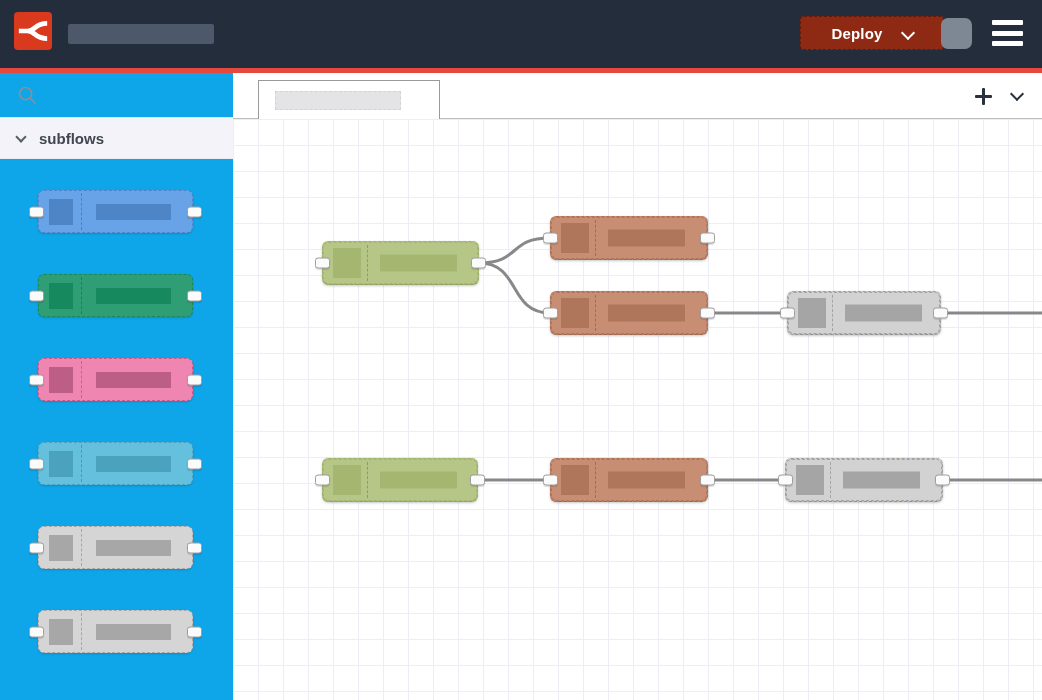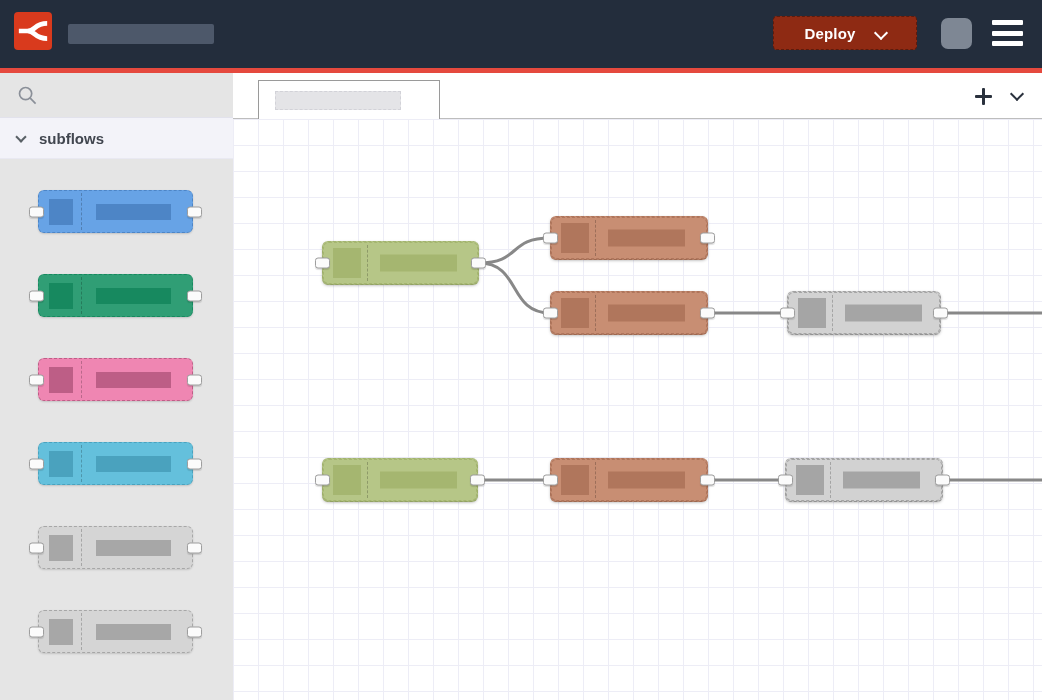--- a/index.html
+++ b/index.html
@@ -5,37 +5,37 @@
   html,body{margin:0;padding:0;background:#fff;}
   .app{position:relative;width:1042px;height:700px;overflow:hidden;
        font-family:"Liberation Sans","DejaVu Sans",sans-serif;background:#fff;}
 
   
   .header{position:absolute;top:0;left:0;right:0;height:68px;background:var(--header-bg,#232d3c);}
   .logo{position:absolute;left:14px;top:12px;width:38px;height:38px;border-radius:4px;
         background:var(--logo-bg,#d93a1d);display:flex;align-items:center;justify-content:center;}
   .header-title-ph{position:absolute;left:68px;top:24px;width:146px;height:20px;
         background:#4d586a;border:1px dashed #6671855;border-radius:2px;}
-  .deploy-btn{position:absolute;left:773px;top:16px;width:144px;height:34px;
+  .deploy-btn{position:absolute;left:800px;top:16px;width:144px;height:34px;
         background:var(--deploy-bg,#8e2a13);border:1px dashed rgba(0,0,0,.35);border-radius:4px;
         color:#fff;font-size:15px;font-weight:600;letter-spacing:.2px;
         display:flex;align-items:center;justify-content:center;gap:20px;cursor:pointer;padding:0;}
   .avatar{position:absolute;left:941px;top:18px;width:31px;height:31px;border-radius:7px;
         background:var(--avatar-bg,#7e8794);}
   .hamburger{position:absolute;left:992px;top:20px;width:31px;height:26px;background:none;border:none;
         padding:0;display:flex;flex-direction:column;justify-content:space-between;cursor:pointer;}
   .hamburger .bar{height:5px;background:#fff;border-radius:1px;}
   .accent-line{position:absolute;top:68px;left:0;right:0;height:5px;background:var(--accent-line,#e5493e);}
 
   
   .chev{display:inline-block;width:8px;height:8px;border-right:2.5px solid currentColor;
         border-bottom:2.5px solid currentColor;transform:rotate(45deg);}
 
   
-  .sidebar{position:absolute;top:73px;left:0;width:268px;bottom:0;background:#e5e5e5;
+  .sidebar{position:absolute;top:73px;left:0;width:268px;bottom:0;background:#0ea5e9;
         border-right:1px solid #bbb;box-sizing:border-box;}
   .search-row{height:44px;display:flex;align-items:center;padding-left:17px;}
   .section-header{height:42px;background:var(--section-bg,#f3f3f9);border-top:1px solid #e2e2ec;
         border-bottom:1px solid #e9e9f2;display:flex;align-items:center;gap:14px;padding-left:17px;
         box-sizing:border-box;color:#41464f;font-size:15px;font-weight:600;cursor:pointer;}
   .section-header .chev{width:6px;height:6px;border-width:2px;color:#596066;margin-top:-2px;}
   .palette-list{padding-top:31px;}
   .palette-node{position:relative;margin:0 0 41px 38px;width:155px;height:43px;cursor:grab;}
 
   

